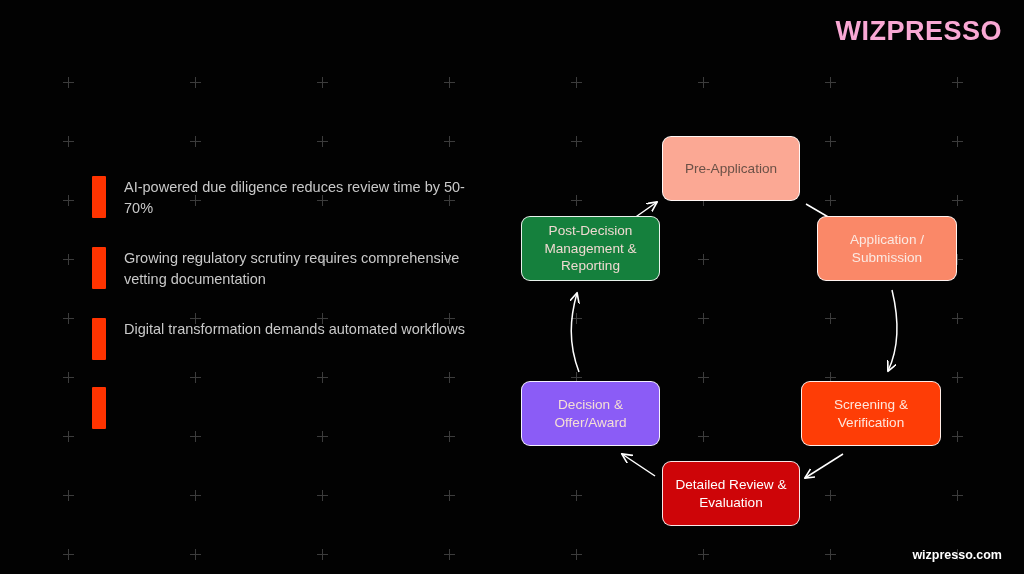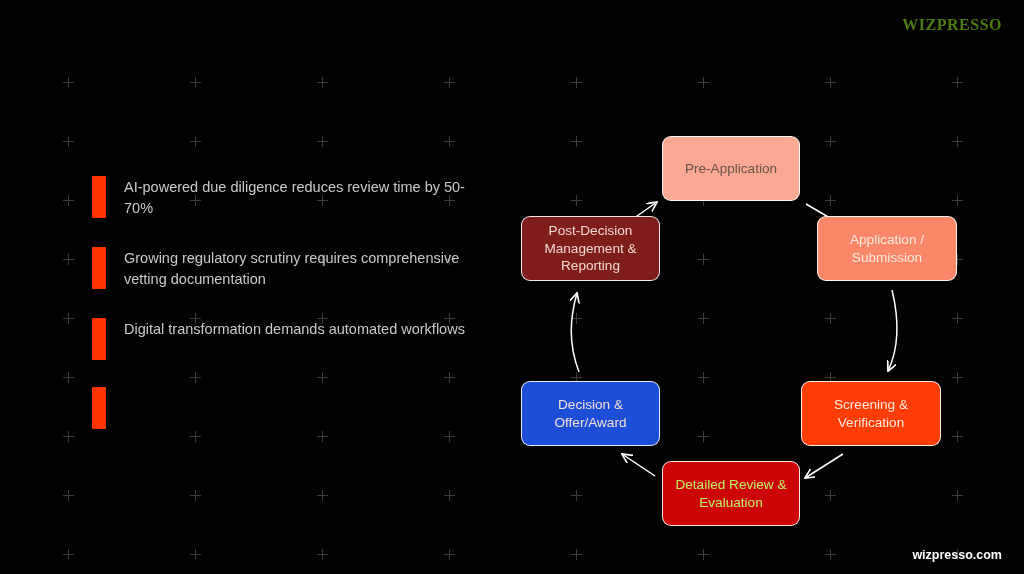--- a/index.html
+++ b/index.html
@@ -46,26 +46,26 @@
   }
   .plus::after {
     top: 5px; left: 0; height: 1px; width: 11px;
   }
 
   
   #logo {
     position: absolute;
     right: 22px;
     top: 16px;
-    color: #4d7c0f;
-    font-size: 16px;
+    color: #f9a8d4;
+    font-size: 27px;
     font-weight: 700;
     letter-spacing: 0.5px;
     z-index: 6;
-    font-family: Liberation Serif, serif;
+    font-family: Liberation Sans, sans-serif;
   }
 
   
   #headline {
     position: absolute;
     left: 72px;
     top: 78px;
     font-size: 21.5px;
     font-weight: 700;
     line-height: 1.2;
@@ -292,26 +292,26 @@
 
     <div class="node" id="node-0" style="background: rgb(251, 168, 148); color: rgb(107, 81, 71);">
       <span>Pre-Application</span>
     </div>
     <div class="node" id="node-1" style="background: rgb(250, 136, 104); color: rgb(251, 233, 226);">
       <span>Application / Submission</span>
     </div>
     <div class="node" id="node-2" style="background: rgb(254, 61, 6); color: rgb(255, 230, 220);">
       <span>Screening &amp; Verification</span>
     </div>
-    <div class="node" id="node-3" style="background: rgb(206, 5, 8); color: #bef264;">
+    <div class="node" id="node-3" style="background: rgb(206, 5, 8); color: #ffffff;">
       <span>Detailed Review &amp; Evaluation</span>
     </div>
-    <div class="node" id="node-4" style="background: #1d4ed8; color: rgb(244, 222, 214);">
+    <div class="node" id="node-4" style="background: #8b5cf6; color: rgb(244, 222, 214);">
       <span>Decision &amp; Offer/Award</span>
     </div>
-    <div class="node" id="node-5" style="background: #7f1d1d; color: rgb(239, 217, 209);">
+    <div class="node" id="node-5" style="background: #15803d; color: rgb(239, 217, 209);">
       <span>Post-Decision Management &amp; Reporting</span>
     </div>
 
   </div>
 
   <div id="footer">wizpresso.com</div>
 </div>
 
 </body></html>

